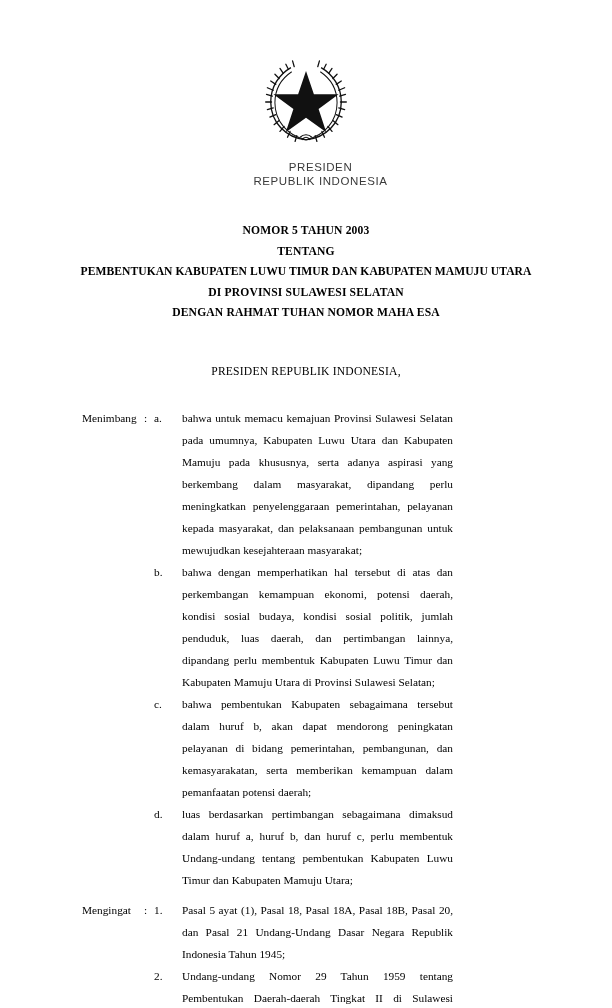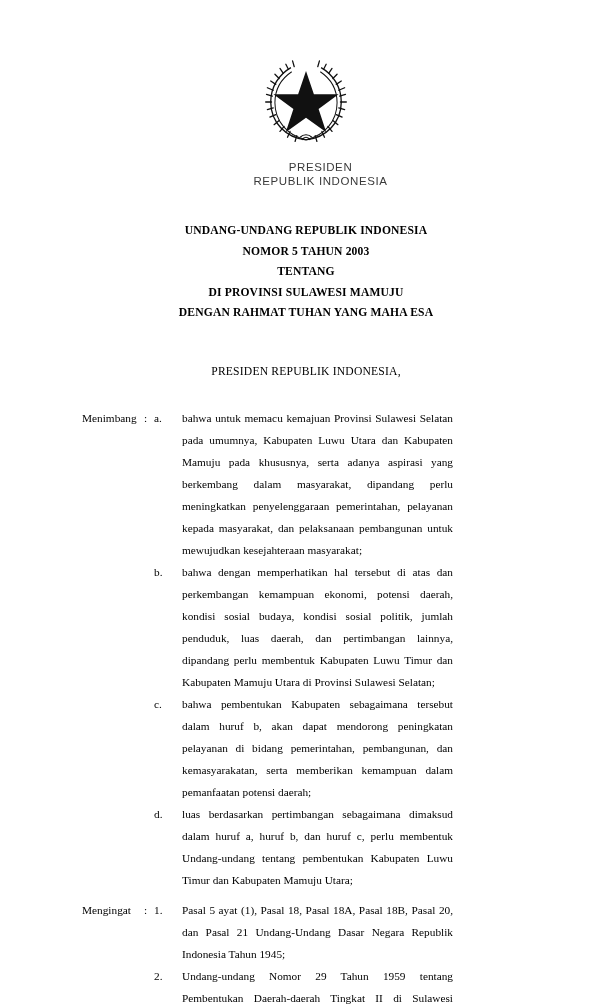--- a/index.html
+++ b/index.html
@@ -187,25 +187,25 @@
         </g>
       </svg>
     </div>
     <div class="emblem-caption">
       <div>PRESIDEN</div>
       <div>REPUBLIK INDONESIA</div>
     </div>
   </div>
 
   <div class="title-block">
-    <div class="title-line">UNDANG-UNDANG REPUBLIK INDONESIA</div>
     <div class="title-line">NOMOR  5  TAHUN 2003</div>
     <div class="title-line">TENTANG</div>
-    <div class="title-line">DI PROVINSI SULAWESI MAMUJU</div>
-    <div class="title-line">DENGAN RAHMAT TUHAN YANG MAHA ESA</div>
+    <div class="title-line wide">PEMBENTUKAN KABUPATEN LUWU TIMUR DAN KABUPATEN MAMUJU UTARA</div>
+    <div class="title-line">DI PROVINSI SULAWESI SELATAN</div>
+    <div class="title-line">DENGAN RAHMAT TUHAN NOMOR MAHA ESA</div>
   </div>
 
   <div class="signatory">PRESIDEN REPUBLIK INDONESIA,</div>
 
   <div class="clauses">
 
     <div class="section">
       <div class="row">
         <div class="lbl">Menimbang</div>
         <div class="colon">:</div>

